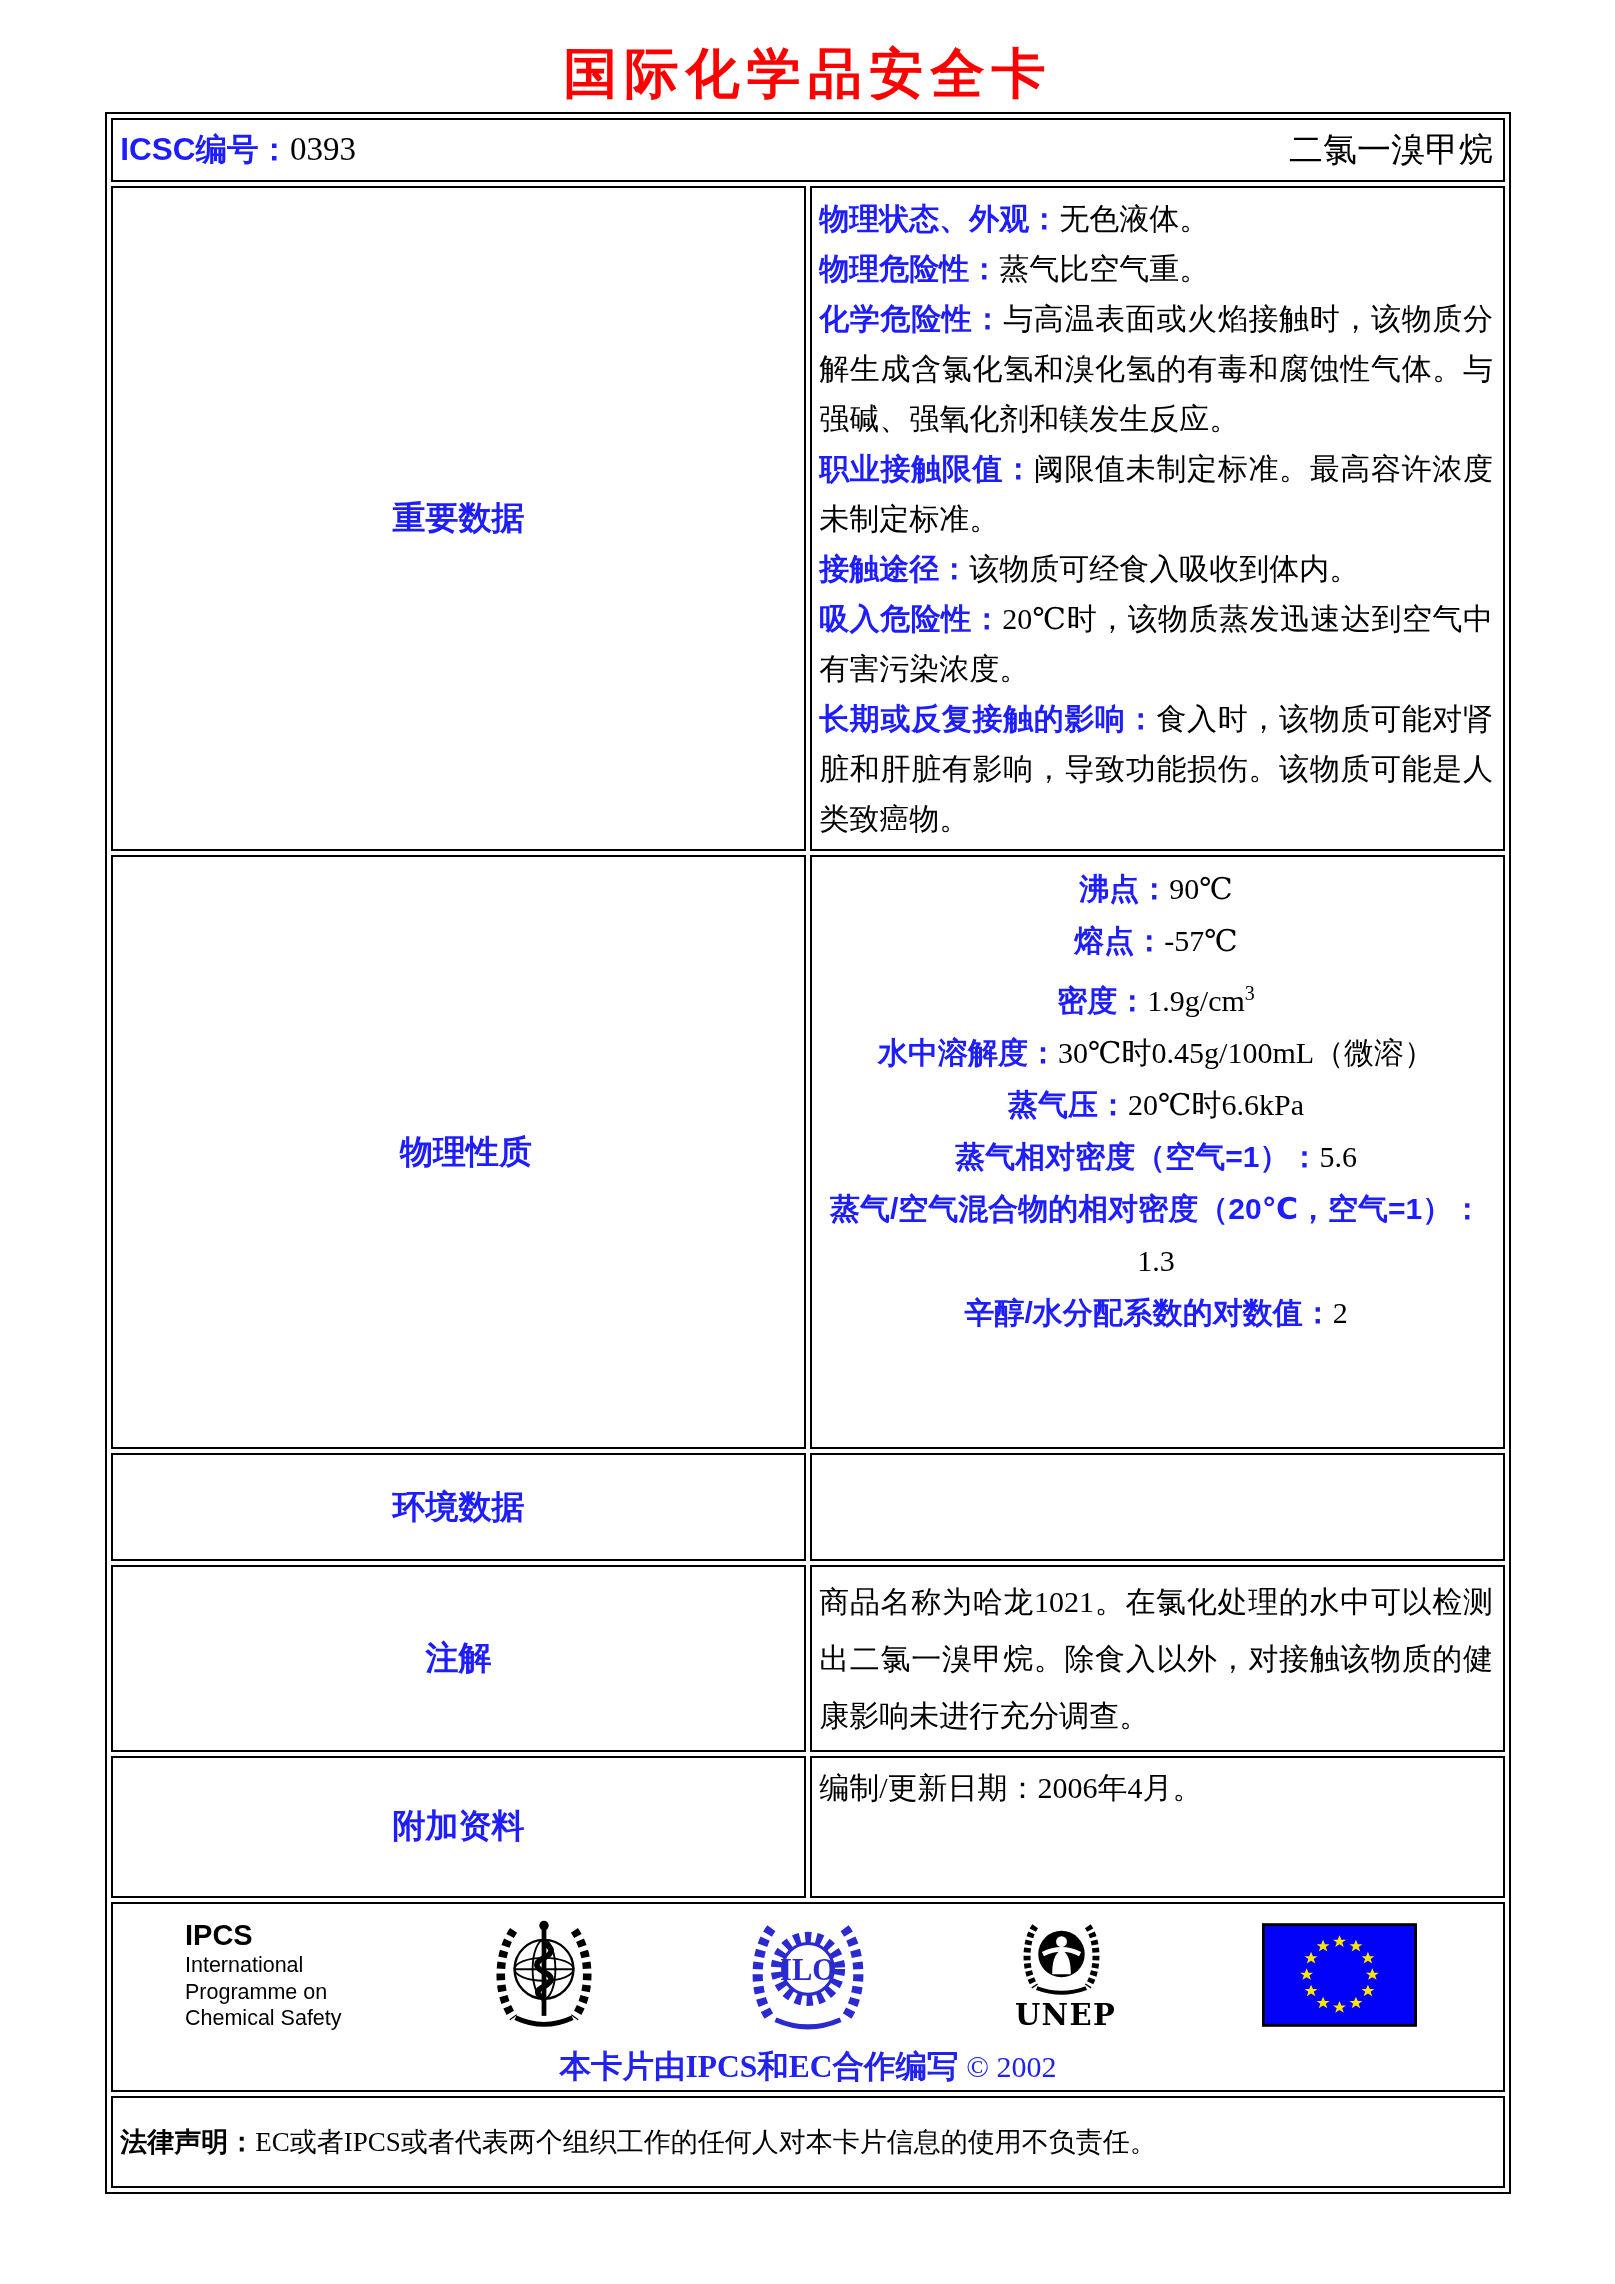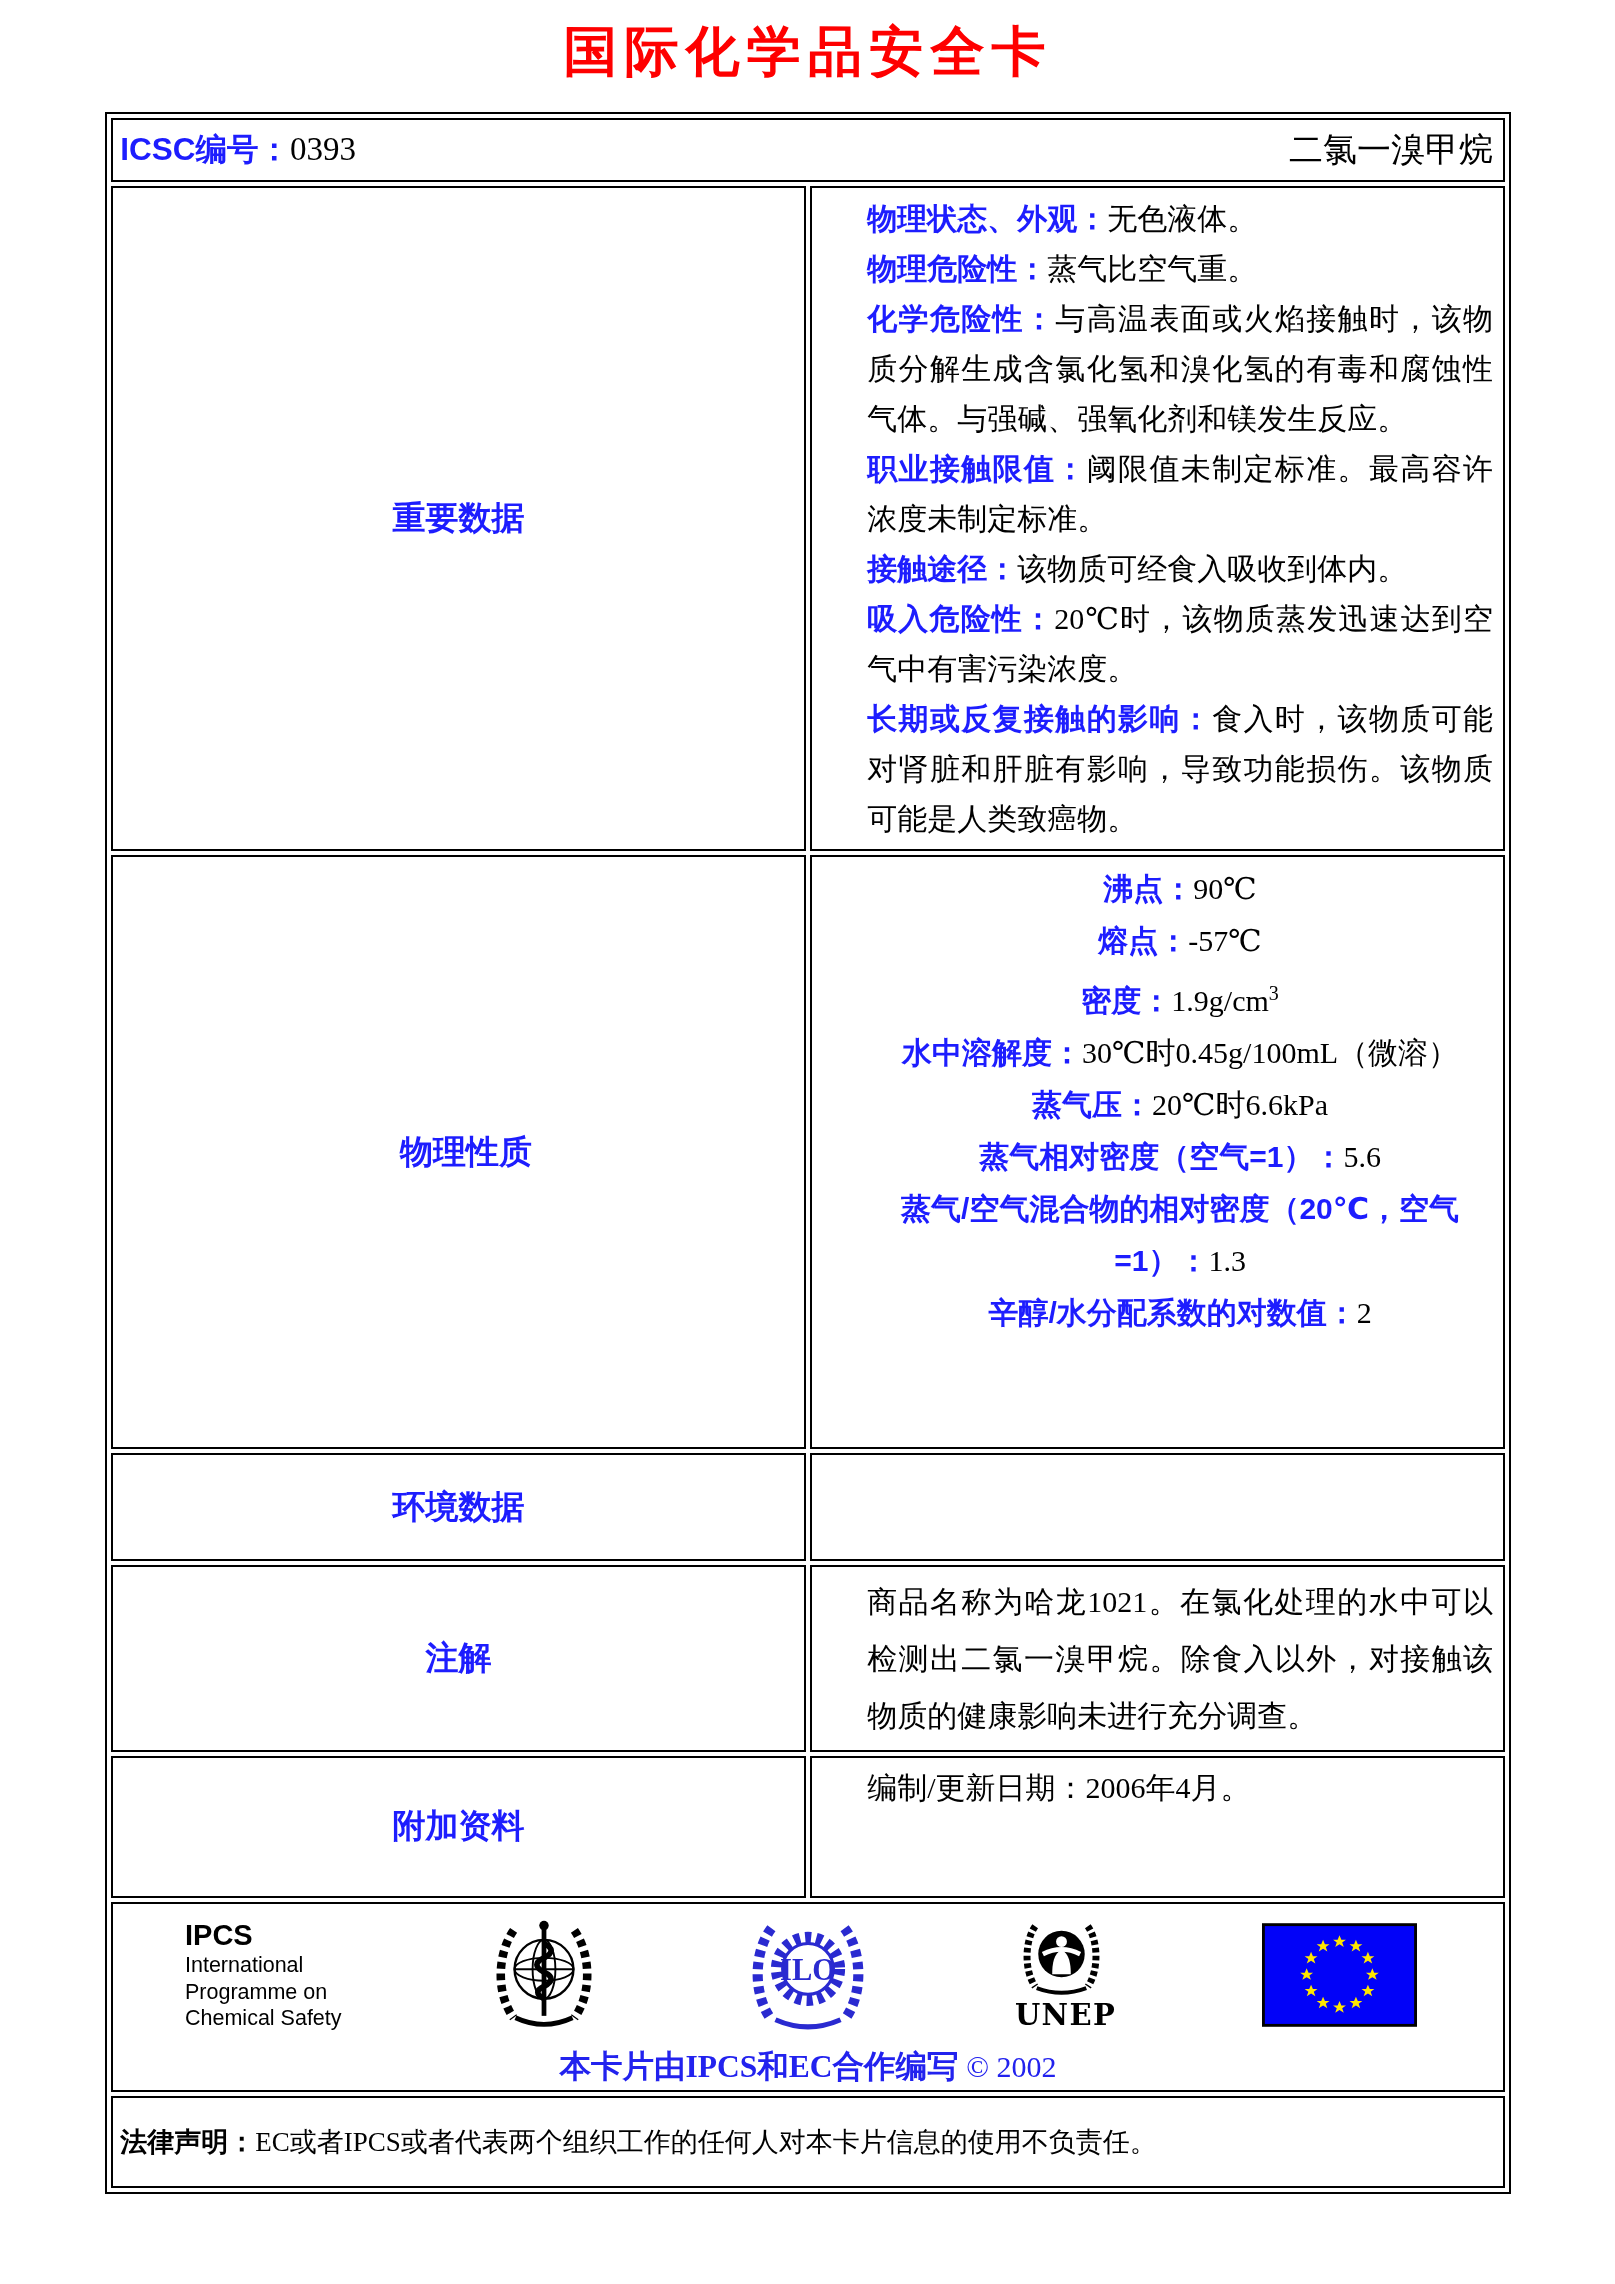--- a/index.html
+++ b/index.html
@@ -2,21 +2,21 @@
 <html style="font-size:11.4px"><head>
 <meta charset="utf-8">
 <style>
   html,body{margin:0;padding:0;background:#ffffff;}
   body{
     width:1616px;height:2284px;position:relative;
     font-family:"Liberation Serif","DejaVu Serif",serif;
     color:#000;
   }
   .page-title{
-    position:absolute;top:16px;left:0;width:100%;
+    position:absolute;top:38px;left:0;width:100%;
     text-align:center;font-size:54px;font-weight:bold;color:#fe0000;
     letter-spacing:7.2px;font-family:"DejaVu Serif","Liberation Serif",serif;
   }
   table.card{
     position:absolute;left:105px;top:112px;width:1406px;
     border-collapse:separate;border-spacing:4.3px;
     border:2.9px solid #000;background:#fff;table-layout:fixed;
   }
   td{border:2.1px solid #000;vertical-align:top;box-sizing:border-box;background:#fff;}
   td.rowlabel{
@@ -25,21 +25,21 @@
     font-weight:bold;color:#1d1dfe;font-size:33px;
   }
   td.content{padding:5.7px 10px 5.7px 7.2px;}
   .hdrflex{display:flex;justify-content:space-between;align-items:center;height:100%;}
   .hdr-left .k{
     font-family:"Liberation Sans","DejaVu Sans",sans-serif;
     font-weight:bold;color:#1d1dfe;font-size:31.5px;
   }
   .hdr-left .v{font-size:33px;color:#000;}
   .hdr-right{font-size:34px;color:#000;}
-  .pline{font-size:30px;line-height:50px;color:#000;text-align:justify;margin-left:48px;}
+  .pline{font-size:30px;line-height:50px;color:#000;text-align:justify;}
   .phys .pline{line-height:52px;text-align:center;}
   .notes-line{line-height:57px;}
   .pline .k{
     font-family:"Liberation Sans","DejaVu Sans",sans-serif;
     font-weight:bold;color:#1d1dfe;
   }
   .pline .v{color:#000;}
   sup.supv{font-size:20px;}
   
   .logosflex{display:flex;align-items:center;justify-content:space-between;padding:10px 86px 0 72px;}

